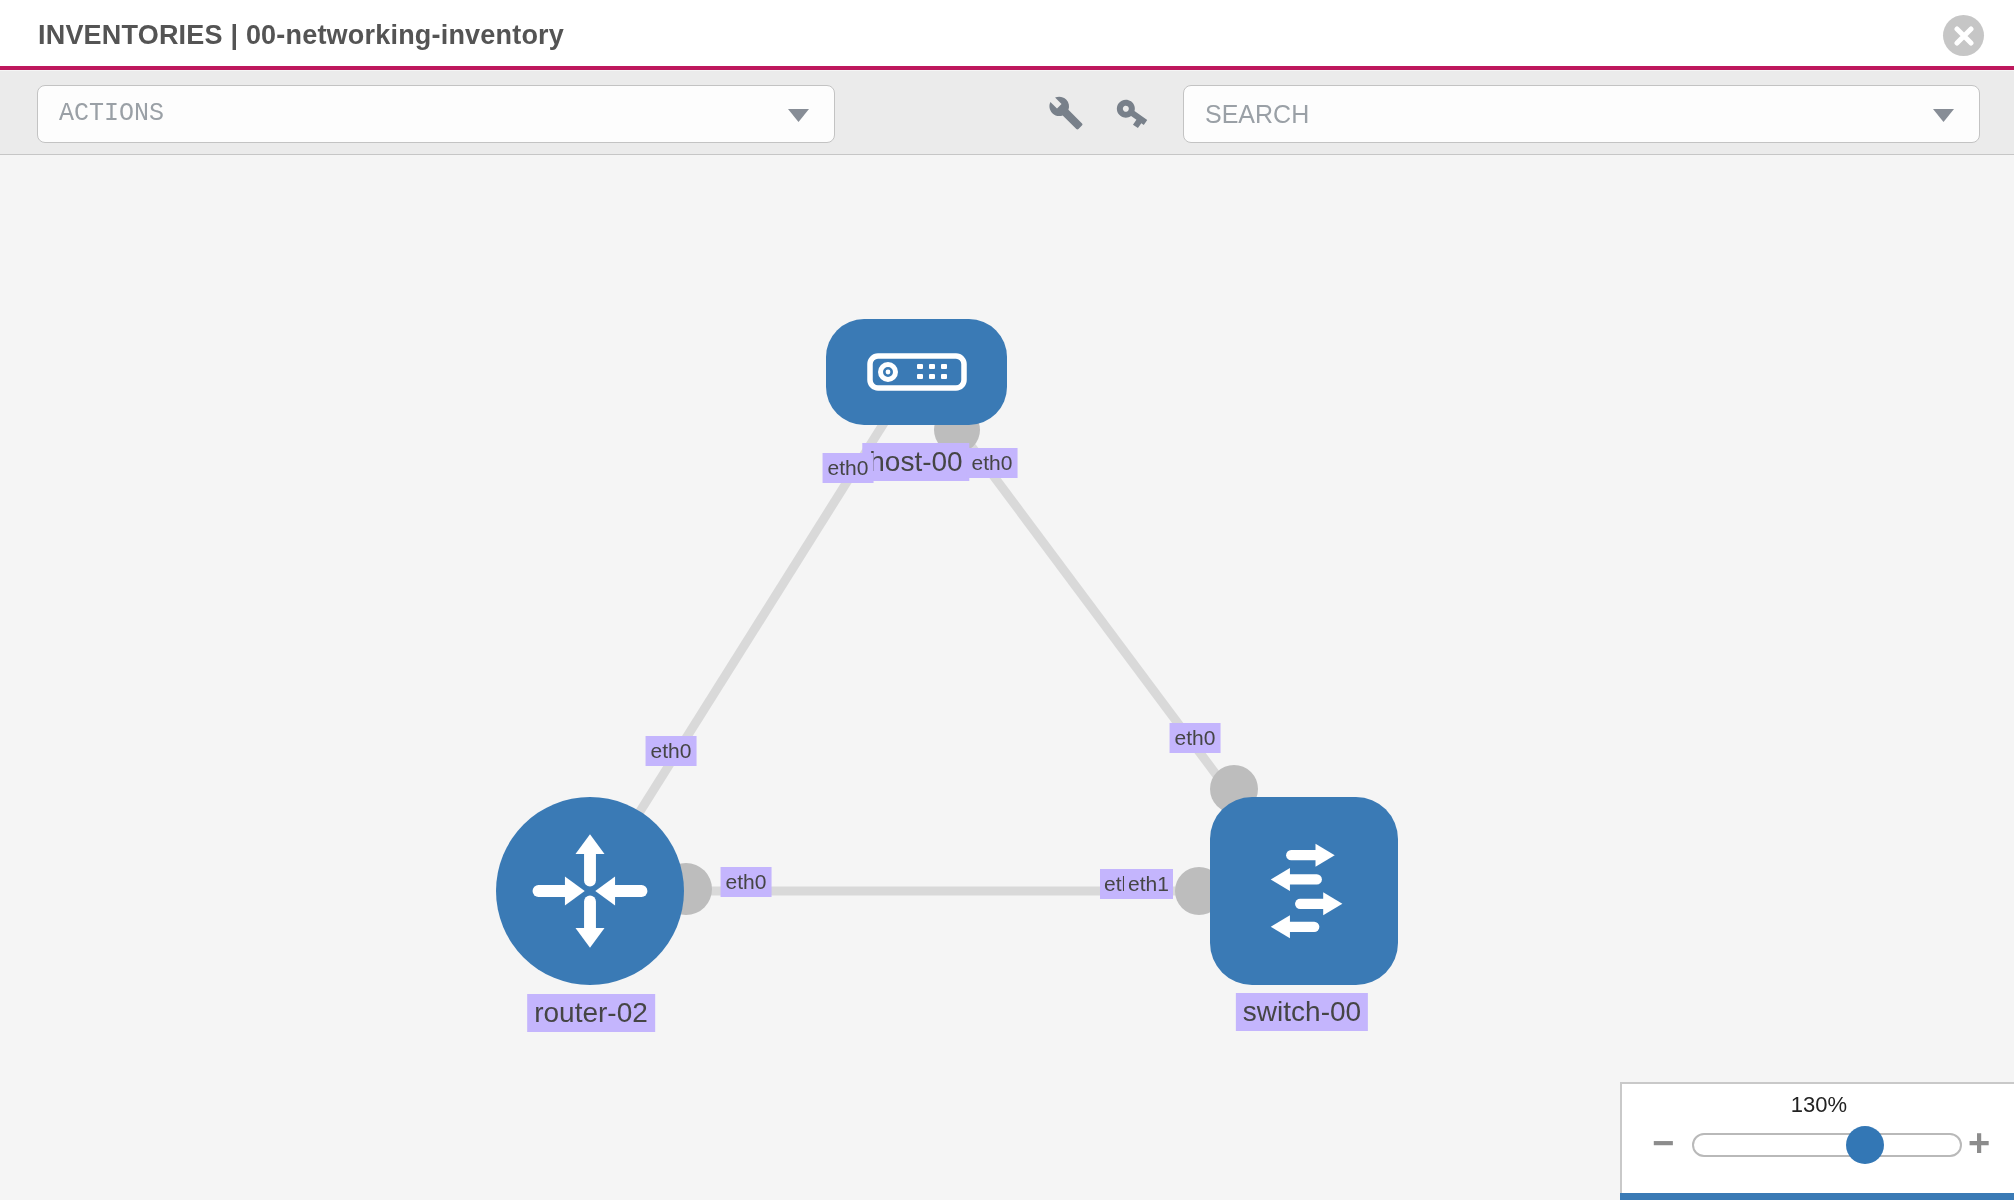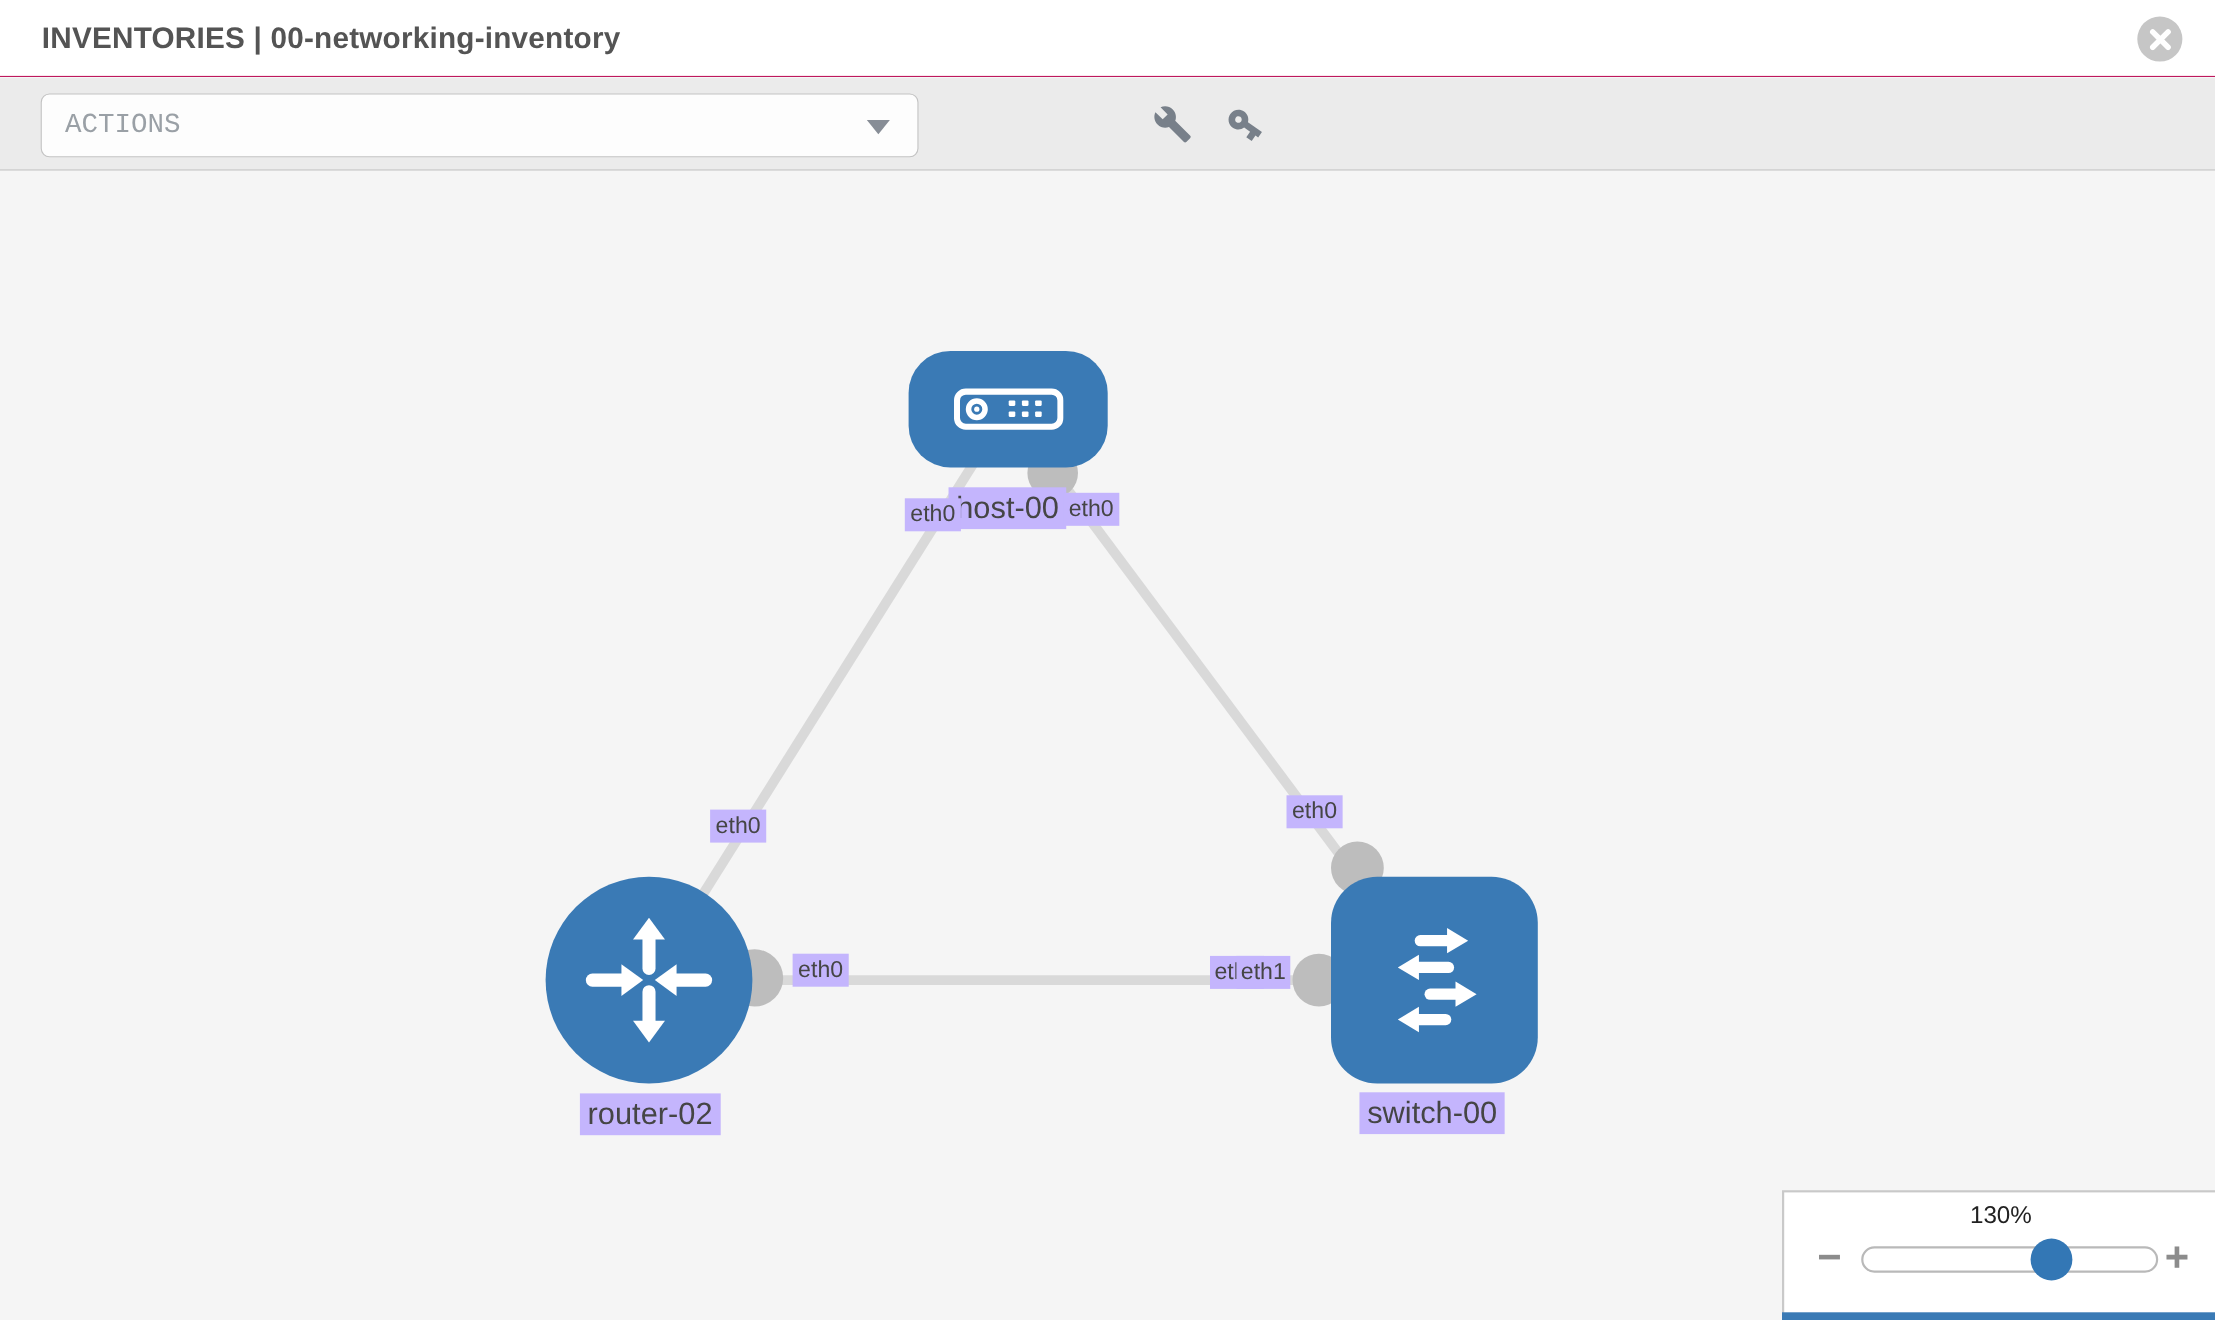--- a/index.html
+++ b/index.html
@@ -2,21 +2,21 @@
 <html><head>
 <meta charset="utf-8">
 <style>
   * { margin:0; padding:0; box-sizing:border-box; }
   html,body { width:2014px; height:1200px; }
   body { font-family:"Liberation Sans", sans-serif; background:#fff; }
   .app { position:relative; width:2014px; height:1200px; overflow:hidden; background:#f5f5f5; }
 
   
   .header { position:absolute; left:0; top:0; width:100%; height:70px; background:#ffffff;
-            border-bottom:1px solid #be185d; z-index:20; }
+            border-bottom:4px solid #be185d; z-index:20; }
   .header-title { position:absolute; left:38px; top:0; height:70px; line-height:70px;
                   font-size:27px; font-weight:700; color:#545454; letter-spacing:.2px; }
   .close-btn { position:absolute; right:30px; top:15px; width:41px; height:41px; border-radius:50%;
                background:#c6c6c6; cursor:pointer; display:flex; align-items:center; justify-content:center; }
 
   
   .toolbar { position:absolute; left:0; top:71px; width:100%; height:84px; background:#ebebeb;
              border-bottom:1px solid #c6c6c6; z-index:20; }
   .select-box { position:absolute; top:14px; height:58px; background:#fdfdfd;
                 border:1px solid #c3c3c3; border-radius:8px; }
@@ -82,20 +82,26 @@
       </svg>
     </div>
 
     <svg class="tool-icon wrench" viewBox="0 0 24 24">
       <path fill="#78808a" d="M22.7 19l-9.1-9.1c.9-2.3.4-5-1.5-6.9-2-2-5-2.4-7.4-1.3L9 6 6 9 1.6 4.7C.4 7.1.9 10.1 2.9 12.1c1.9 1.9 4.6 2.4 6.9 1.5l9.1 9.1c.4.4 1 .4 1.4 0l2.3-2.3c.5-.4.5-1.1.1-1.4z"></path>
     </svg>
     <svg class="tool-icon key" viewBox="0 0 24 24" style="transform:rotate(35deg);">
       <path fill="#78808a" d="M12.65 10C11.83 7.67 9.61 6 7 6c-3.31 0-6 2.69-6 6s2.69 6 6 6c2.61 0 4.83-1.67 5.65-4H17v4h4v-4h2v-4H12.65zM7 14c-1.1 0-2-.9-2-2s.9-2 2-2 2 .9 2 2-.9 2-2 2z"></path>
     </svg>
 
+    <div class="select-box search-box">
+      <span class="ph">SEARCH</span>
+      <svg class="caret" width="23" height="15" viewBox="0 0 23 15">
+        <polygon points="1,1 22,1 11.5,14" fill="#878d96"></polygon>
+      </svg>
+    </div>
   </div>
 
   <div class="canvas"></div>
 
   <svg class="graph-svg">
     <g stroke="#d9d9d9" stroke-width="9">
       <line x1="916" y1="372" x2="590" y2="891"></line>
       <line x1="916" y1="372" x2="1303" y2="891"></line>
       <line x1="590" y1="891" x2="1303" y2="891"></line>
     </g>

